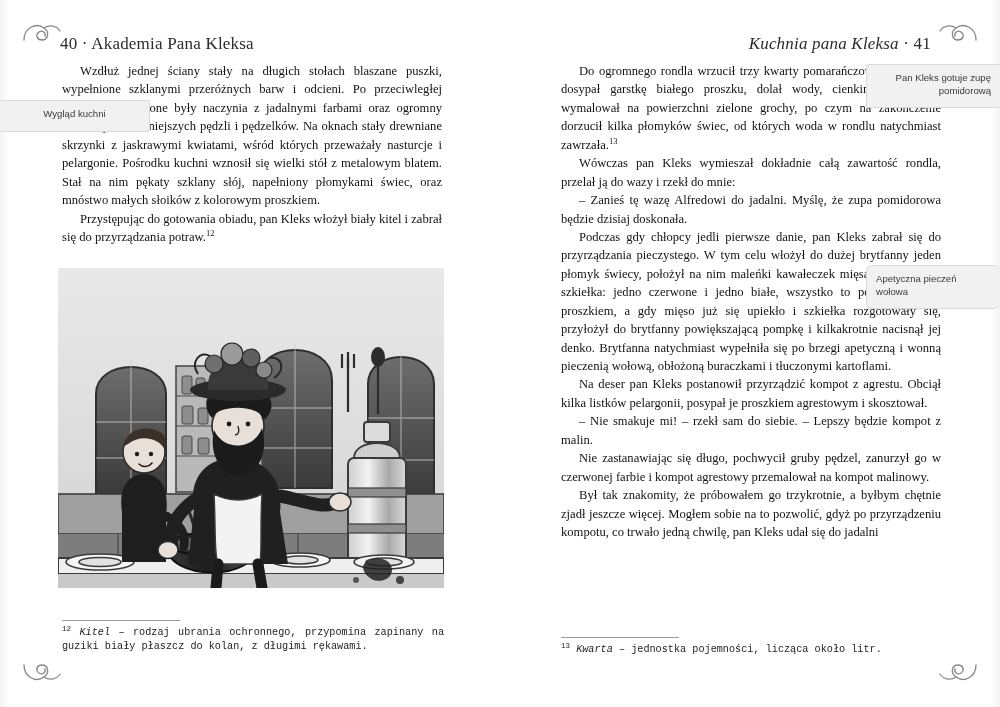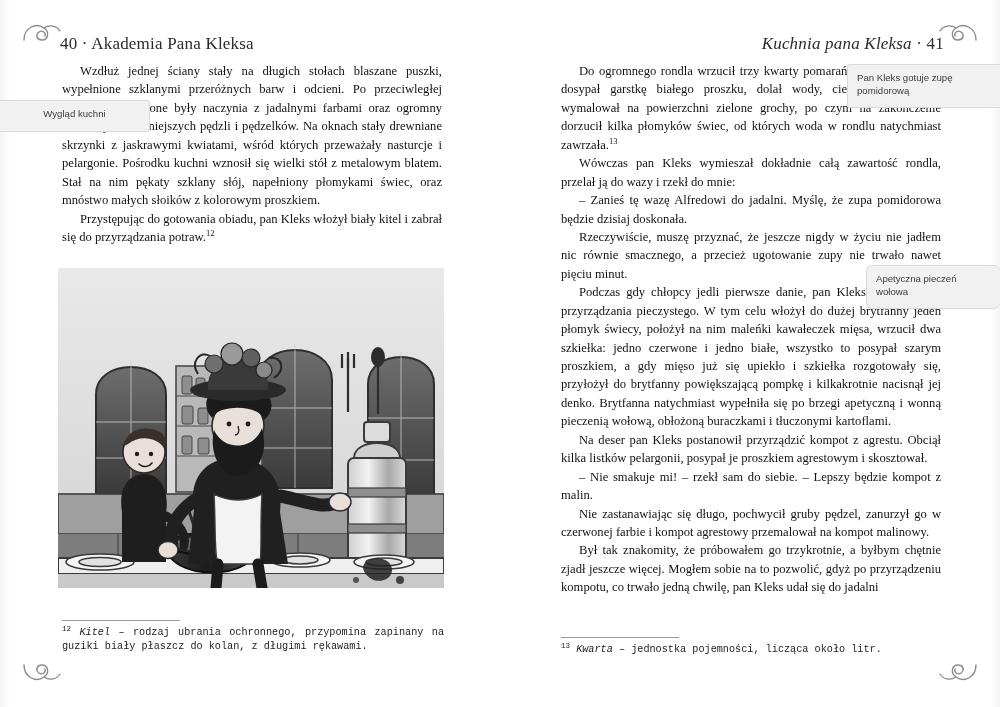--- a/index.html
+++ b/index.html
@@ -33,21 +33,21 @@
   
   .runhead {
     position: absolute;
     top: 34px;
     font-size: 17px;
     color: #2b2b2b;
     letter-spacing: .2px;
     white-space: nowrap;
   }
   .runhead-left  { left: 60px; }
-  .runhead-right { right: 56px; text-align: left; }
+  .runhead-right { right: 69px; text-align: left; }
   .runhead .ital { font-style: italic; }
 
   
   .col {
     position: absolute;
     top: 62px;
     width: 380px;
     font-size: 12.6px;
     line-height: 1.465;
     text-align: justify;
@@ -122,25 +122,26 @@
     width: 150px;
     height: 32px;
     text-align: center;
     border-left: none;
     border-top-left-radius: 0;
     border-bottom-left-radius: 0;
   }
   .tab-b {
     right: 0px;
     top: 64px;
-    width: 153px;
+    width: 134px;
     height: 44px;
     border-right: none;
     border-top-right-radius: 0;
     border-bottom-right-radius: 0;
+    text-align: right;
   }
   .tab-c {
     right: 0px;
     top: 265px;
     width: 134px;
     height: 44px;
     border-right: none;
     border-top-right-radius: 0;
     border-bottom-right-radius: 0;
     border-radius: 6px;
@@ -199,21 +200,20 @@
 
   <div class="col col-left">
     <p><span>Wzdłuż jednej ściany stały na długich stołach blaszane puszki, wypełnione szklanymi przeróżnych barw i odcieni. Po przeciwległej stronie umieszczone były naczynia z jadalnymi farbami oraz ogromny zbiór najdziwaczniejszych pędzli i pędzelków. Na oknach stały drewniane skrzynki z jaskrawymi kwiatami, wśród których przeważały nasturcje i pelargonie. Pośrodku kuchni wznosił się wielki stół z metalowym blatem. Stał na nim pękaty szklany słój, napełniony płomykami świec, oraz mnóstwo małych słoików z kolorowym proszkiem.</span></p>
     <p><span>Przystępując do gotowania obiadu, pan Kleks włożył biały kitel i zabrał się do przyrządzania potraw.</span><sup class="fn">12</sup></p>
   </div>
 
   <div class="col col-right">
     <p><span>Do ogromnego rondla wrzucił trzy kwarty pomarańczowych szkiełek, dosypał garstkę białego proszku, dolał wody, cienkim pędzelkiem wymalował na powierzchni zielone grochy, po czym na zakończenie dorzucił kilka płomyków świec, od których woda w rondlu natychmiast zawrzała.</span><sup class="fn">13</sup></p>
     <p><span>Wówczas pan Kleks wymieszał dokładnie całą zawartość rondla, przelał ją do wazy i rzekł do mnie:</span></p>
     <p class="dialog"><span>– Zanieś tę wazę Alfredowi do jadalni. Myślę, że zupa pomidorowa będzie dzisiaj doskonała.</span></p>
-    <p><span>Rzeczywiście, muszę przyznać, że jeszcze nigdy w życiu nie jadłem nic równie smacznego, a przecież ugotowanie zupy nie trwało nawet pięciu minut.</span></p>
     <p><span>Podczas gdy chłopcy jedli pierwsze danie, pan Kleks zabrał się do przyrządzania pieczystego. W tym celu włożył do dużej brytfanny jeden płomyk świecy, położył na nim maleńki kawałeczek mięsa, wrzucił dwa szkiełka: jedno czerwone i jedno białe, wszystko to posypał szarym proszkiem, a gdy mięso już się upiekło i szkiełka rozgotowały się, przyłożył do brytfanny powiększającą pompkę i kilkakrotnie nacisnął jej denko. Brytfanna natychmiast wypełniła się po brzegi apetyczną i wonną pieczenią wołową, obłożoną buraczkami i tłuczonymi kartoflami.</span></p>
     <p><span>Na deser pan Kleks postanowił przyrządzić kompot z agrestu. Obciął kilka listków pelargonii, posypał je proszkiem agrestowym i skosztował.</span></p>
     <p class="dialog"><span>– Nie smakuje mi! – rzekł sam do siebie. – Lepszy będzie kompot z malin.</span></p>
     <p><span>Nie zastanawiając się długo, pochwycił gruby pędzel, zanurzył go w czerwonej farbie i kompot agrestowy przemalował na kompot malinowy.</span></p>
     <p><span>Był tak znakomity, że próbowałem go trzykrotnie, a byłbym chętnie zjadł jeszcze więcej. Mogłem sobie na to pozwolić, gdyż po przyrządzeniu kompotu, co trwało jedną chwilę, pan Kleks udał się do jadalni</span></p>
   </div>
 
   <div class="illus">
     <svg viewBox="0 0 406 348" xmlns="http://www.w3.org/2000/svg">
       <defs>

